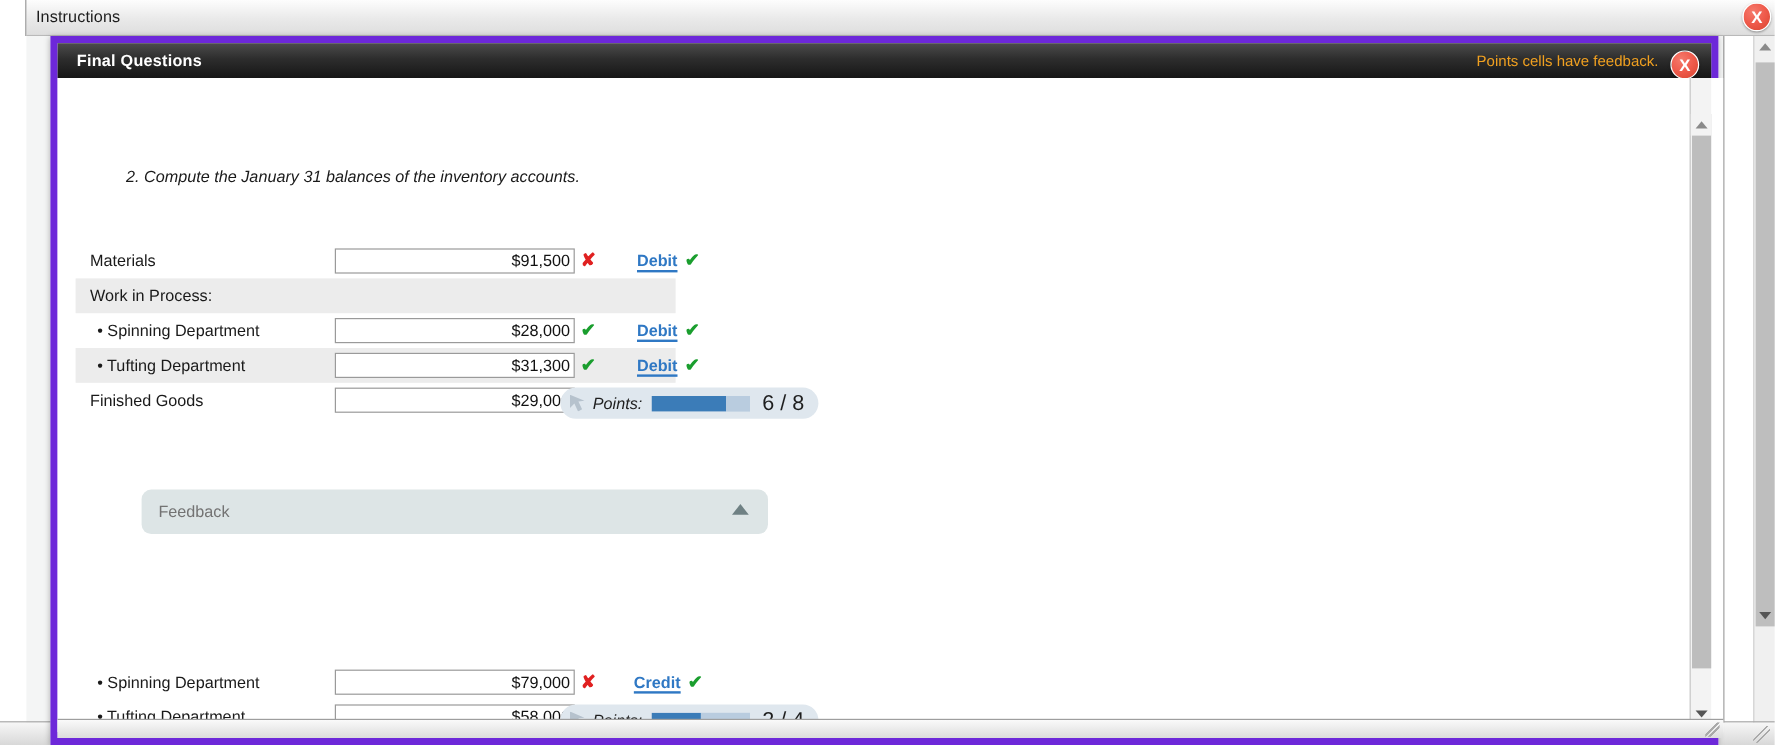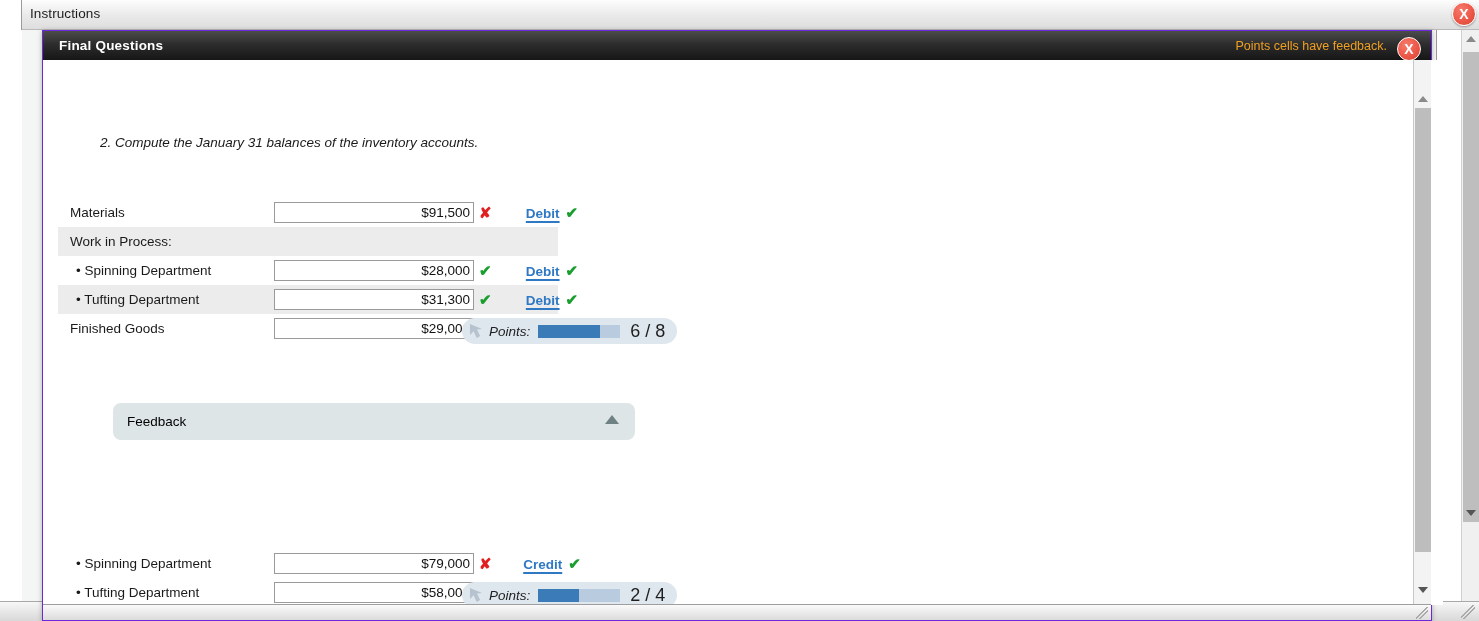--- a/index.html
+++ b/index.html
@@ -71,21 +71,21 @@
   }
   .page-bottombar .corner{
     position:absolute;right:4px;top:3px;width:14px;height:14px;
     background:linear-gradient(135deg,transparent 40%,#a9a9a9 40% 47%,transparent 47% 57%,#a9a9a9 57% 64%,transparent 64%);
   }
 
   
   .modal{
     position:absolute;left:42px;top:30px;width:1390px;height:591px;
     background:#ffffff;
-    border:1px solid #6d28d9;
+    border:6px solid #6d28d9;
     box-sizing:border-box;
     box-shadow:0 1px 5px rgba(0,0,0,.28);
   }
   .modal-title{
     position:relative;height:29px;
     background:linear-gradient(to bottom,#4c4c4c 0%,#2d2d2d 45%,#161616 100%);
     display:flex;align-items:center;
   }
   .modal-title .t{
     margin-left:16px;color:#ffffff;font-size:13.5px;font-weight:bold;letter-spacing:.2px;
@@ -101,21 +101,21 @@
     box-shadow:0 1px 2px rgba(0,0,0,.35);
     display:flex;align-items:center;justify-content:center;
     color:#fff;font-size:14px;font-weight:bold;font-family:"Liberation Sans",sans-serif;
     line-height:1;cursor:pointer;box-sizing:border-box;
   }
   .xbtn-modal{right:10px;top:6px;}
   .xbtn-page{right:3px;top:2px;}
 
   .modal-body{
     position:absolute;left:0;top:29px;width:1388px;height:545px;
-    background:#ffffff;overflow:hidden;padding-left:12px;
+    background:#ffffff;overflow:hidden;
   }
   .modal-foot{
     position:absolute;left:0;bottom:0;width:1388px;height:16px;
     background:linear-gradient(to bottom,#fafafa,#dcdcdc);
     border-top:1px solid #9e9e9e;box-sizing:border-box;
   }
   .modal-foot .corner{
     position:absolute;right:3px;top:2px;width:12px;height:12px;
     background:linear-gradient(135deg,transparent 42%,#a9a9a9 42% 50%,transparent 50% 60%,#a9a9a9 60% 68%,transparent 68%);
   }
@@ -186,21 +186,21 @@
   }
   .points .bar .fill{position:absolute;left:0;top:0;height:13px;background:#3b7cb8;}
   .points .frac{font-size:18px;color:#1e1e1e;margin-left:10px;white-space:nowrap;}
 
   
   .fb{
     position:absolute;left:70px;top:343px;width:522px;height:37px;
     background:#dde5e6;border-radius:8px;
     display:flex;align-items:center;box-sizing:border-box;
   }
-  .fb .t{margin-left:14px;font-size:13.5px;color:#000000;}
+  .fb .t{margin-left:14px;font-size:13.5px;color:#737373;}
   .fb .caret{
     position:absolute;right:16px;top:12px;width:0;height:0;
     border-left:7px solid transparent;border-right:7px solid transparent;
     border-bottom:9px solid #6f8184;
   }
 </style>
 </head>
 <body>
 
 <div id="root">

